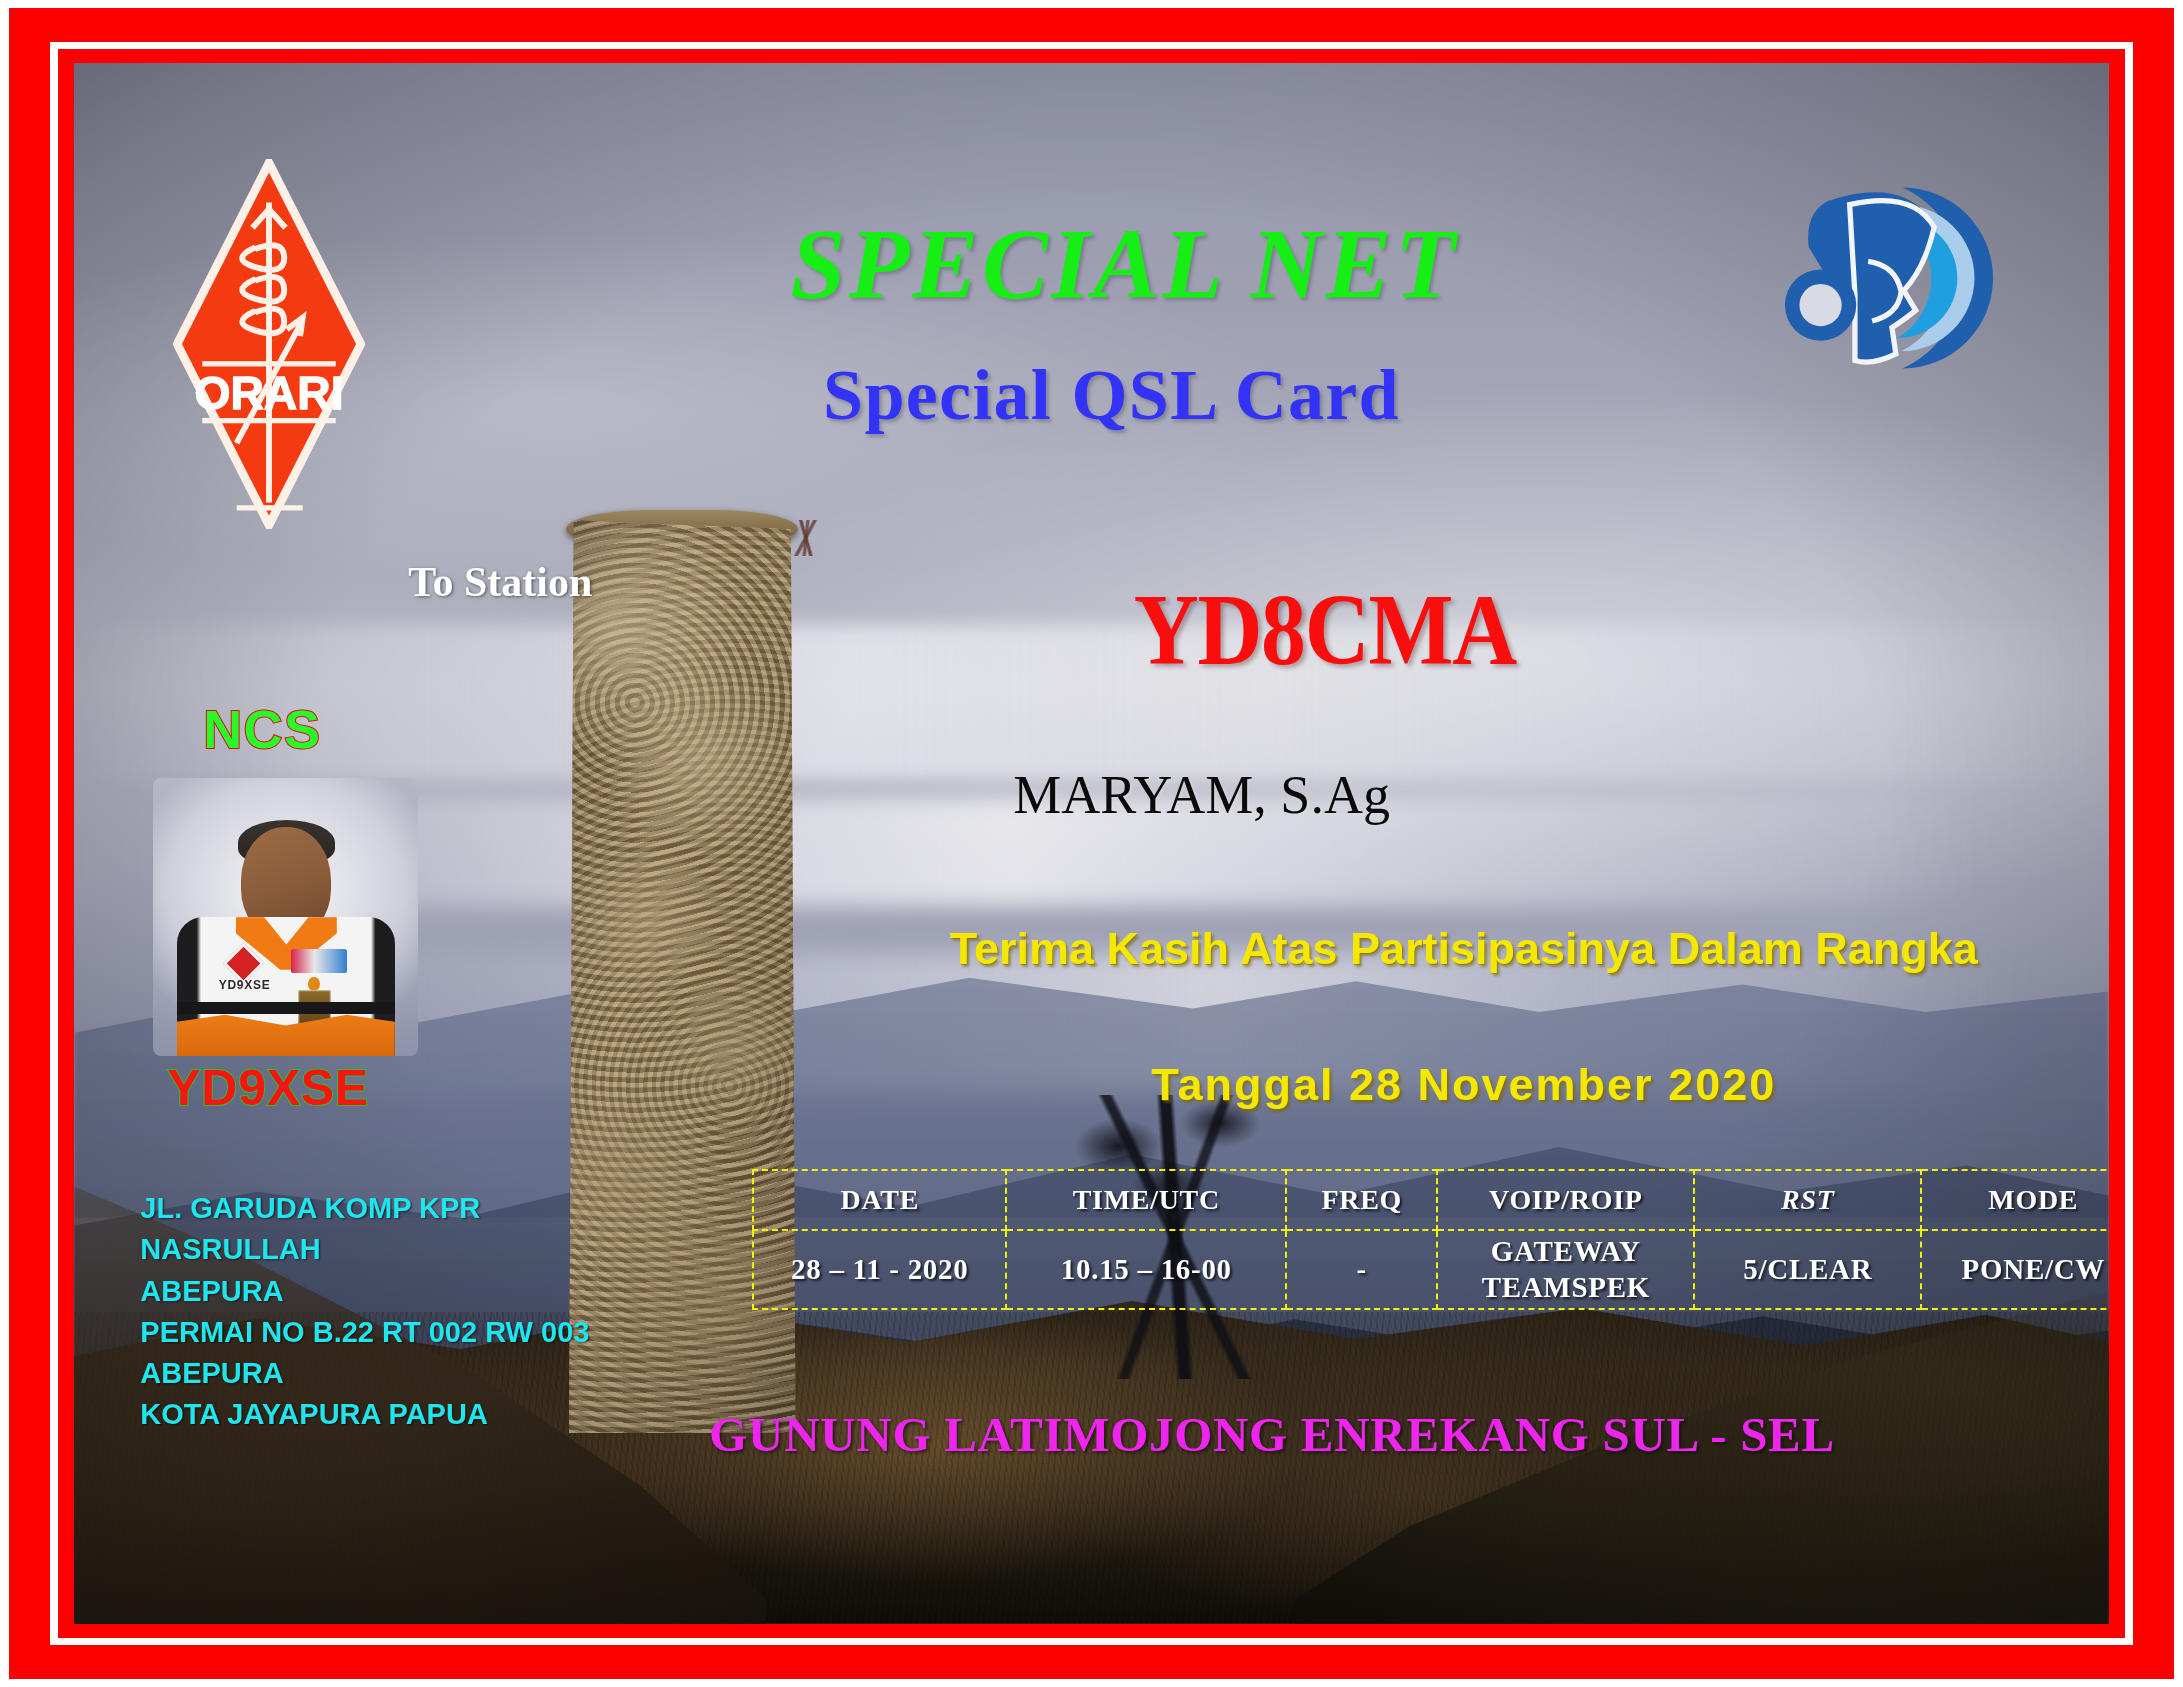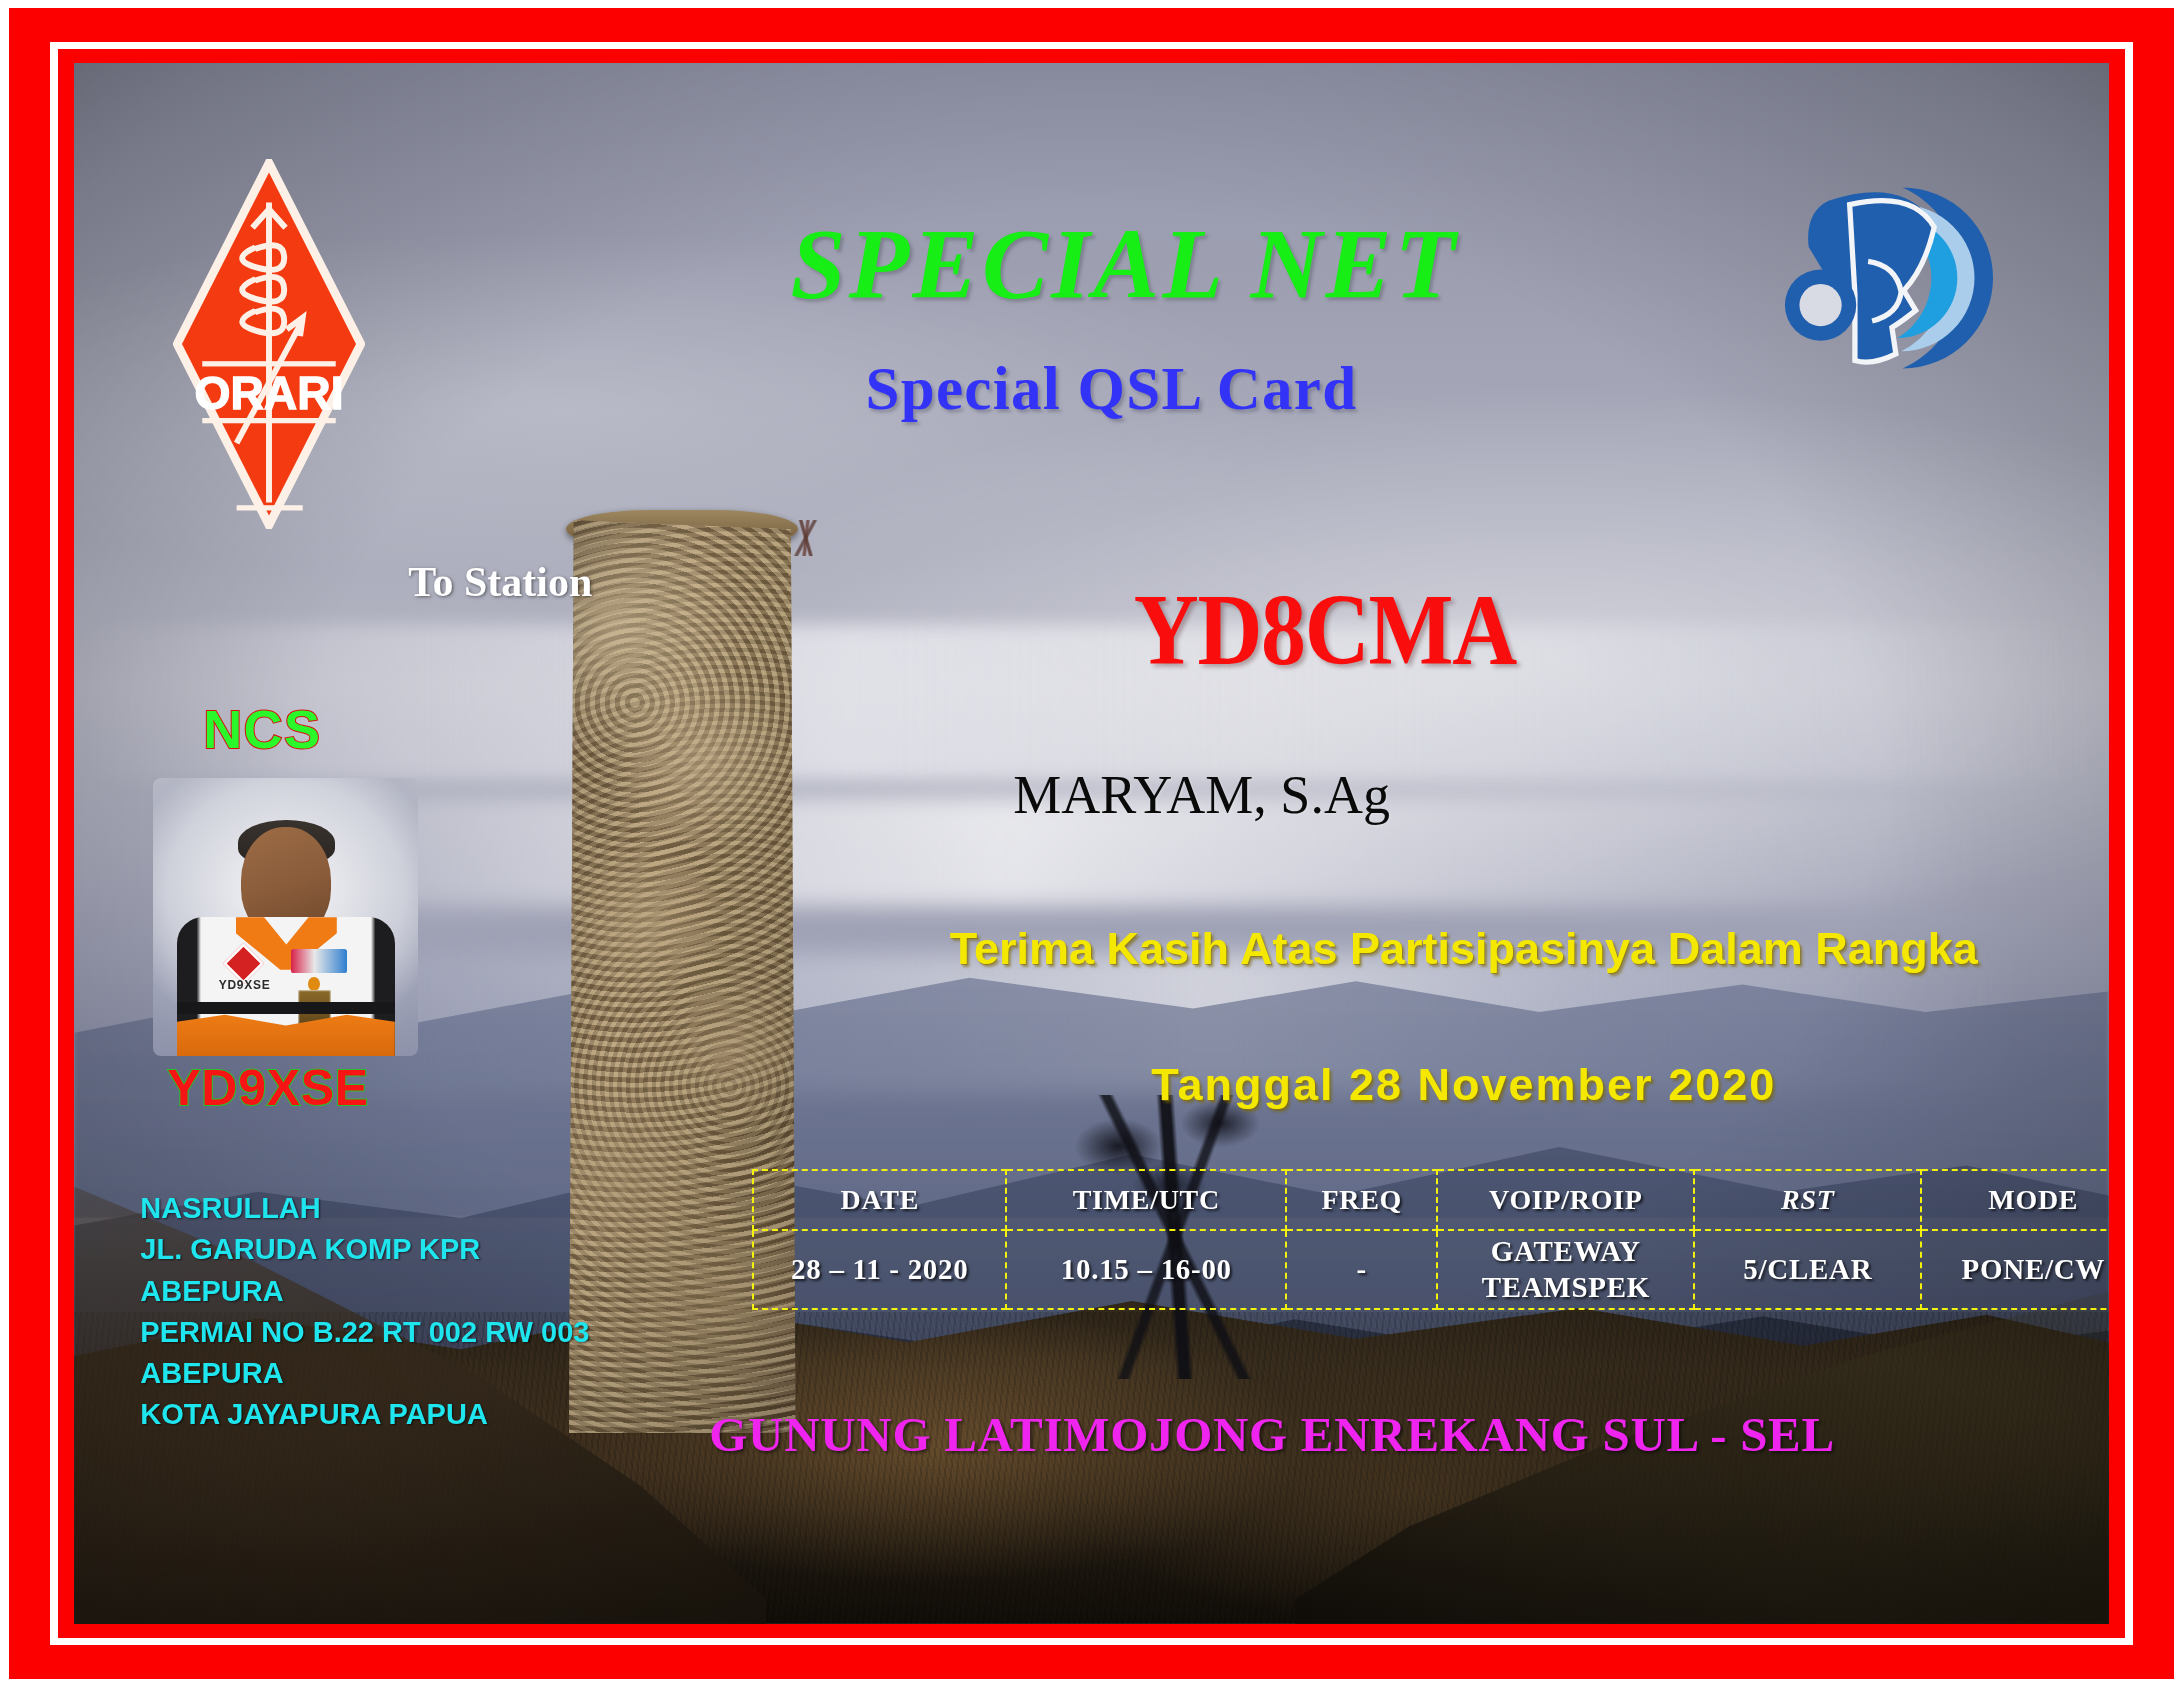--- a/index.html
+++ b/index.html
@@ -207,21 +207,21 @@
     text-shadow: 2.6px 2.6px 3.3px rgba(70,70,80,.35);
     white-space: nowrap;
   }
   #special-qsl {
     position: absolute;
     left: 0; right: 0; top: 291px;
     text-align: center;
     padding-left: 40px;
     font-family: "Liberation Serif", serif;
     font-weight: bold;
-    font-size: 61px;
+    font-size: 72px;
     letter-spacing: 1.3px;
     color: #3333f8;
     text-shadow: 2.6px 2.6px 3.3px rgba(60,60,80,.33);
     white-space: nowrap;
   }
   #to-station {
     position: absolute;
     left: 334px; top: 495px;
     font-family: "Liberation Serif", serif;
     font-weight: bold;
@@ -539,22 +539,22 @@
               <div id="photo-lanyard"></div>
               <div id="photo-id-card"></div>
               <div id="photo-belt"></div>
               <div id="photo-sash"></div>
               <div id="photo-callsign-text">YD9XSE</div>
             </div>
           </div>
           <div id="ncs-callsign">YD9XSE</div>
 
           <div id="address-block">
+              <div>JL. GARUDA KOMP KPR</div>
               <div>NASRULLAH</div>
-              <div>JL. GARUDA KOMP KPR</div>
               <div>ABEPURA</div>
               <div>PERMAI NO B.22 RT 002 RW 003</div>
               <div>ABEPURA</div>
               <div>KOTA JAYAPURA PAPUA</div>
             </div>
 
           <table id="qso-table">
             <thead>
               <tr>
                 <th class="col-date">DATE</th>

